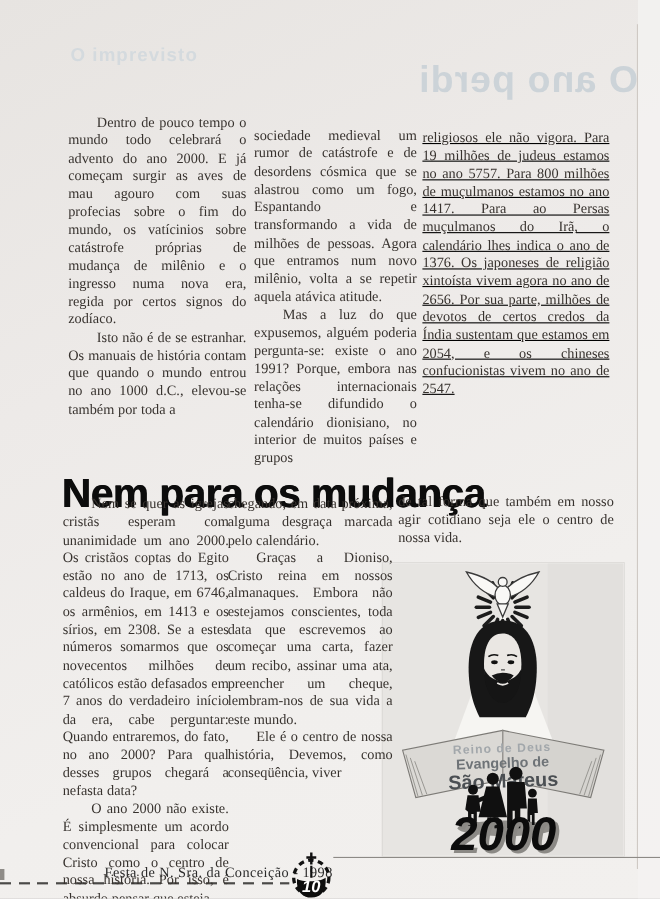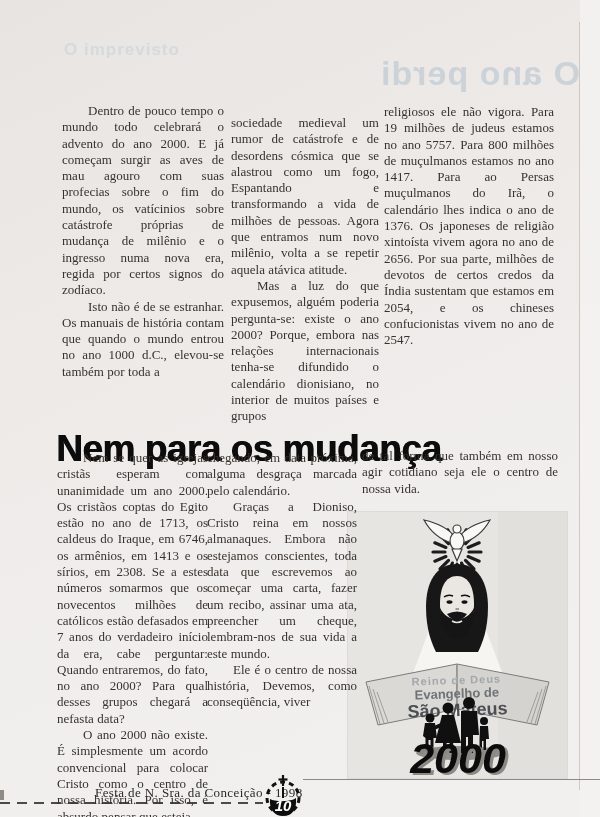--- a/index.html
+++ b/index.html
@@ -27,21 +27,21 @@
   .col{position:absolute;z-index:2;}
   .para{
     margin:0;font-size:13px;line-height:16.3px;color:#37322e;
     text-align:justify;word-spacing:.2px;
   }
   .ind{text-indent:26px;}
 
   
   .a1c1{left:62px;top:103px;width:162px;}
   .a1c2{left:231px;top:103px;width:148px;margin-top:12px;}
-  .a1c3{left:384px;top:104px;width:170px;}
+  .a1c3{left:384px;top:117px;width:170px;text-decoration:underline;}
   
   .a2c1{left:57px;top:450px;width:151px;}
   .a2c2{left:207px;top:450px;width:150px;}
   .a2c3{left:362px;top:448px;width:196px;}
 
   .art-wrap{position:absolute;left:348px;top:512px;width:219px;height:266px;z-index:1;
     box-shadow:0 0 0 1px #dddbd8;}
   .art-wrap svg{display:block;}
 
   
@@ -64,21 +64,21 @@
   <div class="ghost ghost-small">O imprevisto</div>
   <div class="ghost ghost-large">O ano perdi</div>
 
 
   <div class="col a1c1">
     <p class="para ind">Dentro de pouco tempo o mundo todo celebrará o advento do ano 2000. E já começam surgir as aves de mau agouro com suas profecias sobre o fim do mundo, os vatícinios sobre catástrofe próprias de mudança de milênio e o ingresso numa nova era, regida por certos signos do zodíaco.</p>
     <p class="para ind">Isto não é de se estranhar. Os manuais de história contam que quando o mundo entrou no ano 1000 d.C., elevou-se também por toda a</p>
   </div>
   <div class="col a1c2">
     <p class="para">sociedade medieval um rumor de catástrofe e de desordens cósmica que se alastrou como um fogo, Espantando e transformando a vida de milhões de pessoas. Agora que entramos num novo milênio, volta a se repetir aquela atávica atitude.</p>
-    <p class="para ind">Mas a luz do que expusemos, alguém poderia pergunta-se: existe o ano 2000? Porque, embora nas relações internacionais tenha-se difundido o calendário dionisiano, no interior de muitos países e grupos</p>
+    <p class="para ind">Mas a luz do que expusemos, alguém poderia pergunta-se: existe o ano 1991? Porque, embora nas relações internacionais tenha-se difundido o calendário dionisiano, no interior de muitos países e grupos</p>
   </div>
   <div class="col a1c3">
     <p class="para">religiosos ele não vigora. Para 19 milhões de judeus estamos no ano 5757. Para 800 milhões de muçulmanos estamos no ano 1417. Para ao Persas muçulmanos do Irã, o calendário lhes indica o ano de 1376. Os japoneses de religião xintoísta vivem agora no ano de 2656. Por sua parte, milhões de devotos de certos credos da Índia sustentam que estamos em 2054, e os chineses confucionistas vivem no ano de 2547.</p>
   </div>
 
   <h1 class="headline h2a">Nem para os mudança</h1>
 
   <div class="col a2c1">
     <p class="para ind">Nem se quer as igrejas cristãs esperam com unanimidade um ano 2000. Os cristãos coptas do Egito estão no ano de 1713, os caldeus do Iraque, em 6746, os armênios, em 1413 e os sírios, em 2308. Se a estes números somarmos que os novecentos milhões de católicos estão defasados em 7 anos do verdadeiro início da era, cabe perguntar: Quando entraremos, do fato, no ano 2000? Para qual desses grupos chegará a nefasta data?</p>
     <p class="para ind">O ano 2000 não existe. É simplesmente um acordo convencional para colocar Cristo como o centro de nossa história. Por isso, é absurdo pensar que esteja</p>

